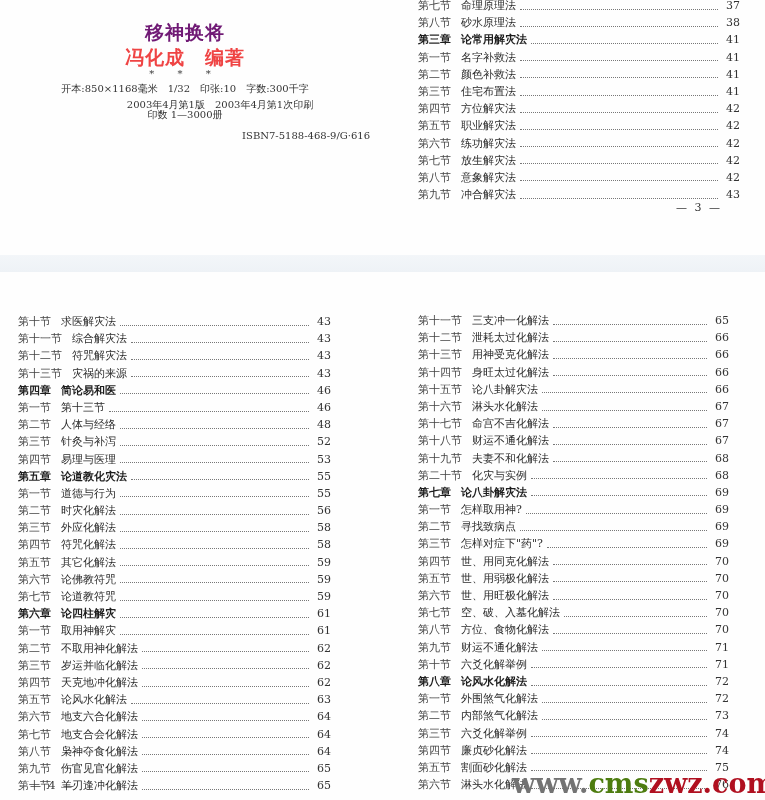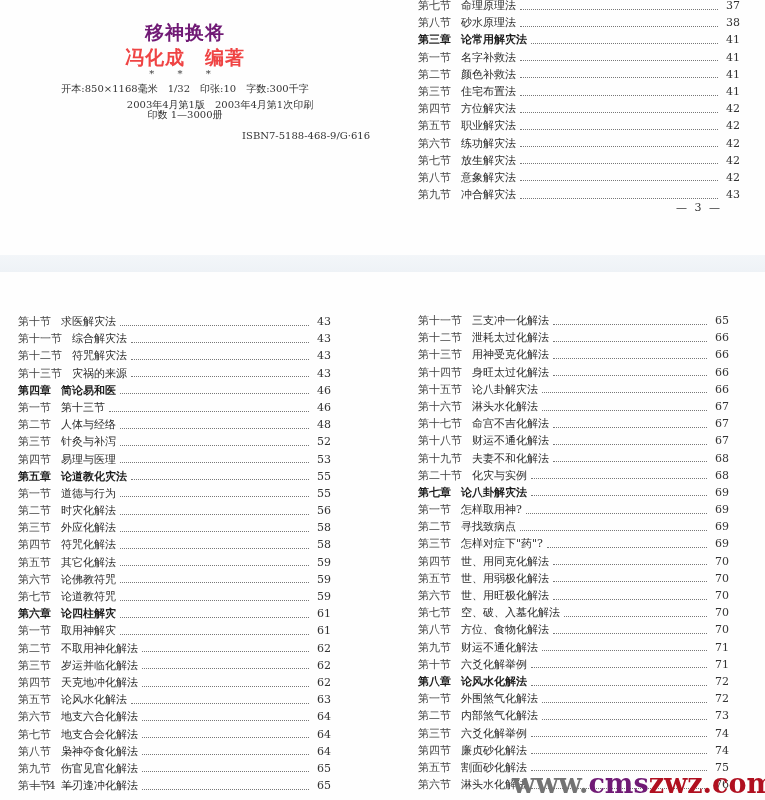--- a/index.html
+++ b/index.html
@@ -37,21 +37,21 @@
     flex:1 1 auto; margin:0 4px; height:1px; align-self:center;
     border-bottom:1.5px dotted #777; transform:translateY(3px);
   }
   .toc li .pg { flex:0 0 18px; text-align:right; color:#333; font-size:11px; }
   .pagenum { position:absolute; font-size:11px; color:#333; letter-spacing:2px; }
   .watermark {
     position:absolute; left:512px; top:768px; font-size:27px; font-weight:bold;
     font-family:"DejaVu Serif","Liberation Serif",serif; letter-spacing:0px;
   }
   .watermark .w1 { color:#737373; }
-  .watermark .w2 { color:#701a75; }
+  .watermark .w2 { color:#4d7c0f; }
   .watermark .w3 { color:#b01020; }
 </style>
 </head>
 <body>
 
 <div class="page" id="top-page">
   <div class="colophon">
     <div class="c-title">移神换将</div>
     <div class="c-author">冯化成　编著</div>
     <div class="c-stars">* * *</div>

